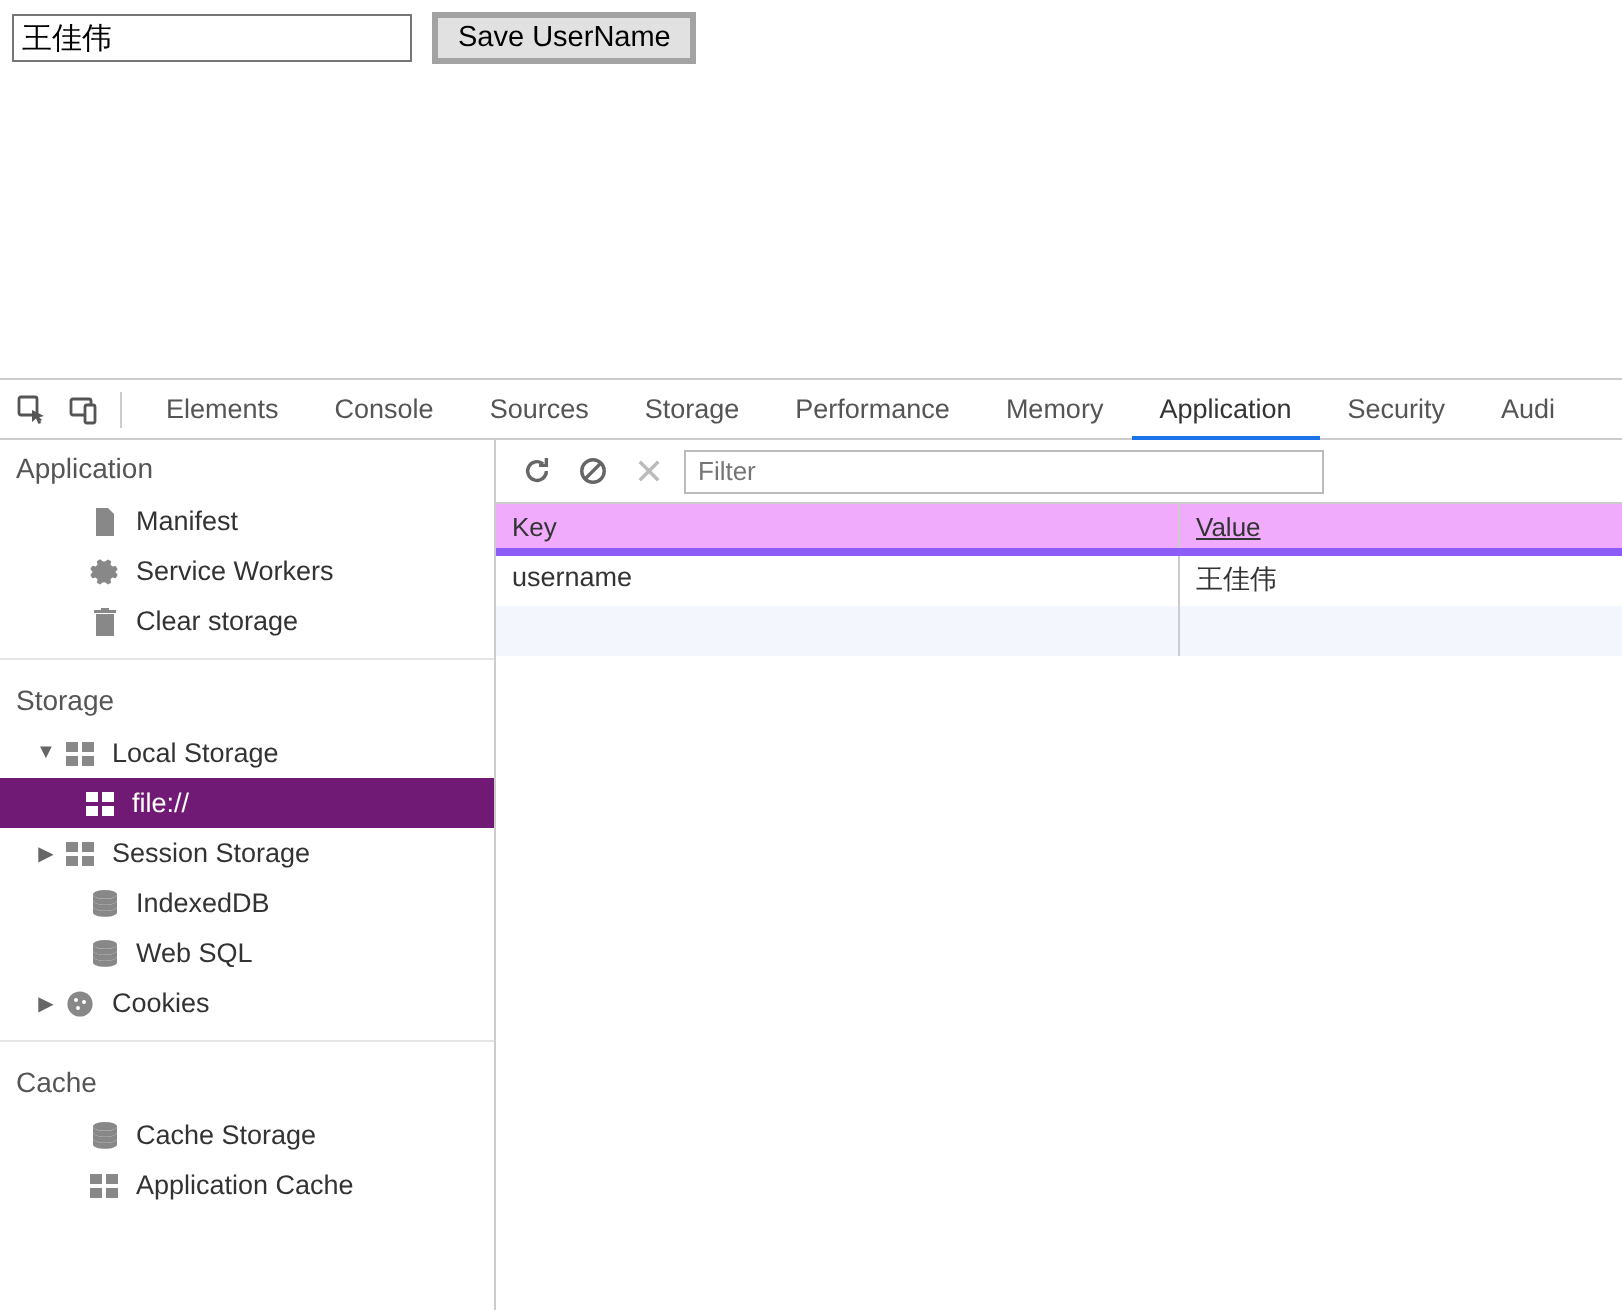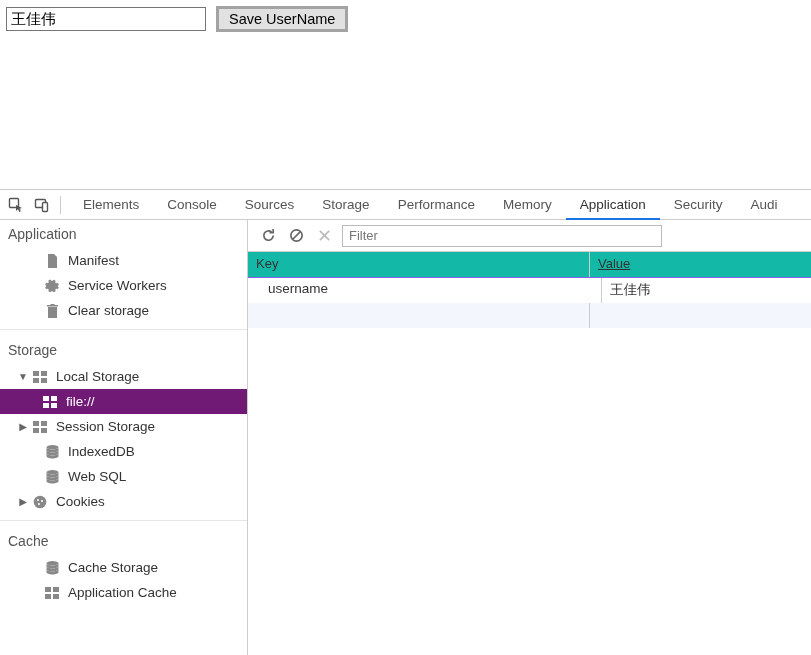--- a/index.html
+++ b/index.html
@@ -170,41 +170,41 @@
     width: 320px;
     color: #0f172a;
   }
   .storage-table {
     flex: 1;
     overflow: hidden;
   }
   .st-header {
     display: flex;
     height: 26px;
-    background: #14b8a6;
-    border-bottom: 1px solid #8b5cf6;
+    background: #f0abfc;
+    border-bottom: 4px solid #8b5cf6;
     font-size: 13px;
     color: #333;
   }
   .st-col-key {
     width: 342px;
     border-right: 1px solid #ccc;
     padding: 4px 8px;
   }
   .st-col-val {
     flex: 1;
     padding: 4px 8px;
     text-decoration: underline;
   }
   .st-rows { font-size: 13.5px; }
   .st-row {
     display: flex;
     height: 25px;
   }
-  .st-row.odd { background: #fff; margin-left: 12px; }
+  .st-row.odd { background: #fff; }
   .st-row.even { background: #f3f7fd; }
   .st-cell-key {
     width: 342px;
     border-right: 1px solid #ccc;
     padding: 3px 8px;
   }
   .st-cell-val {
     flex: 1;
     padding: 3px 8px;
   }

